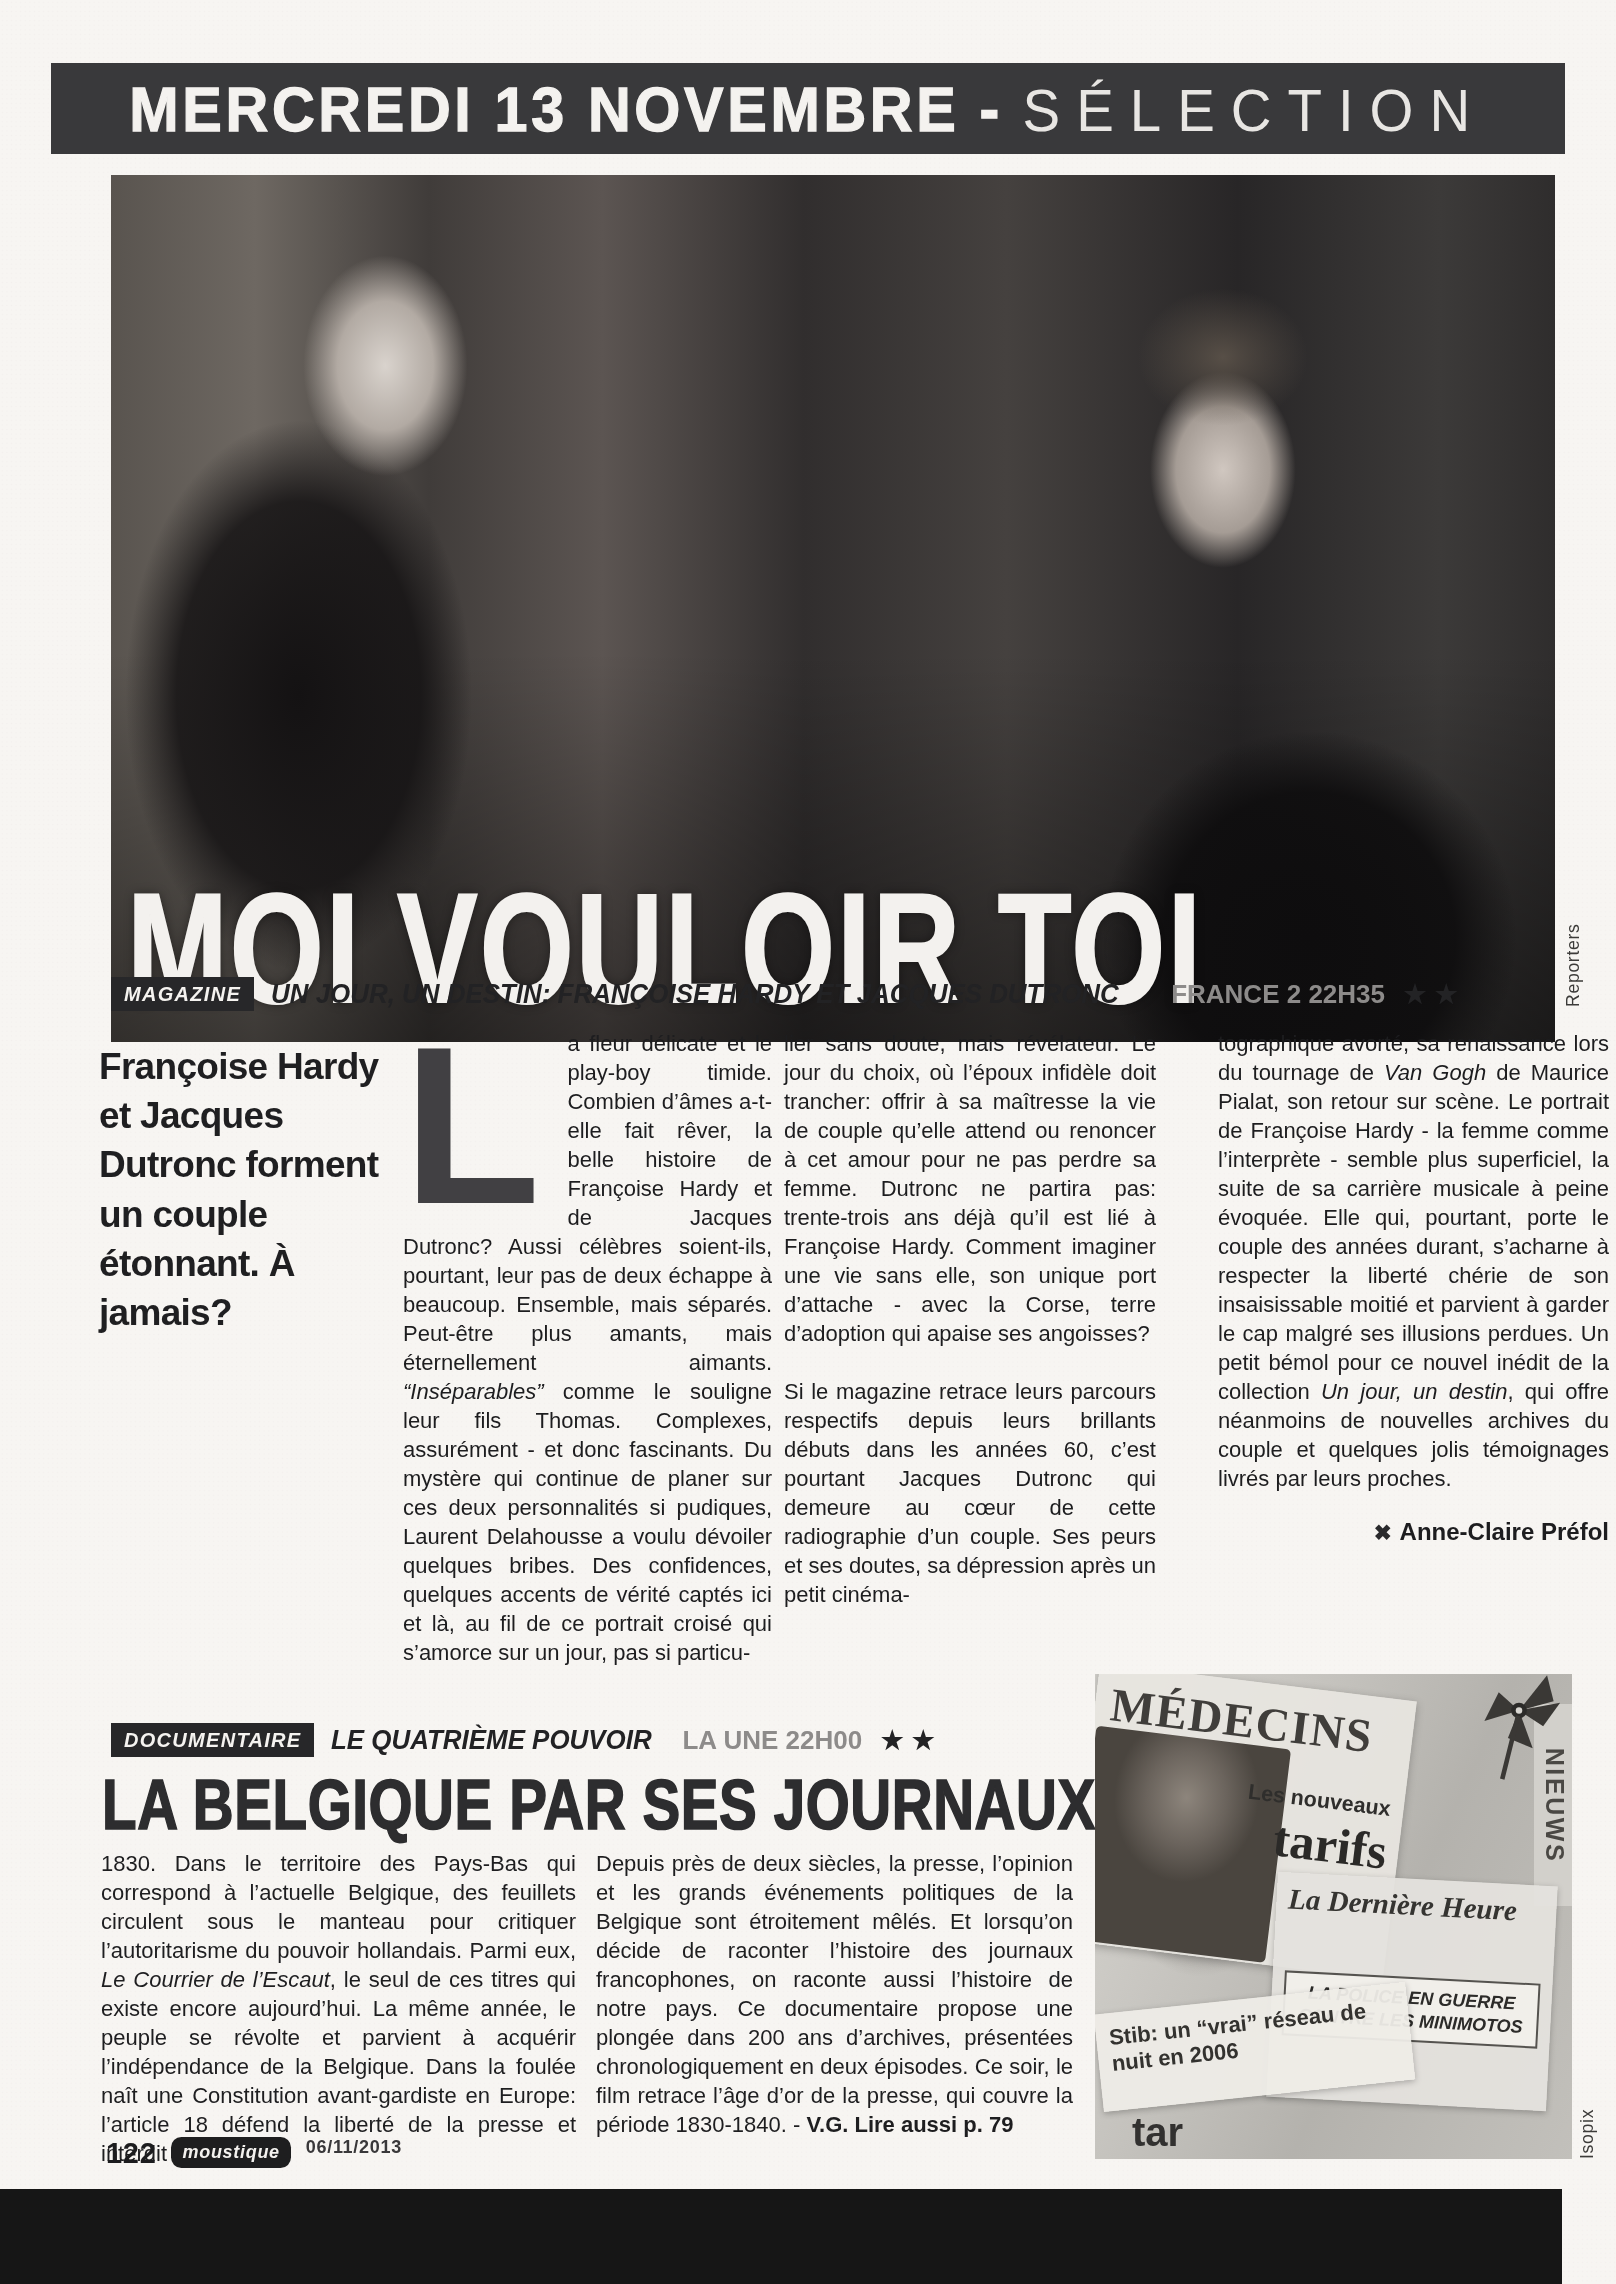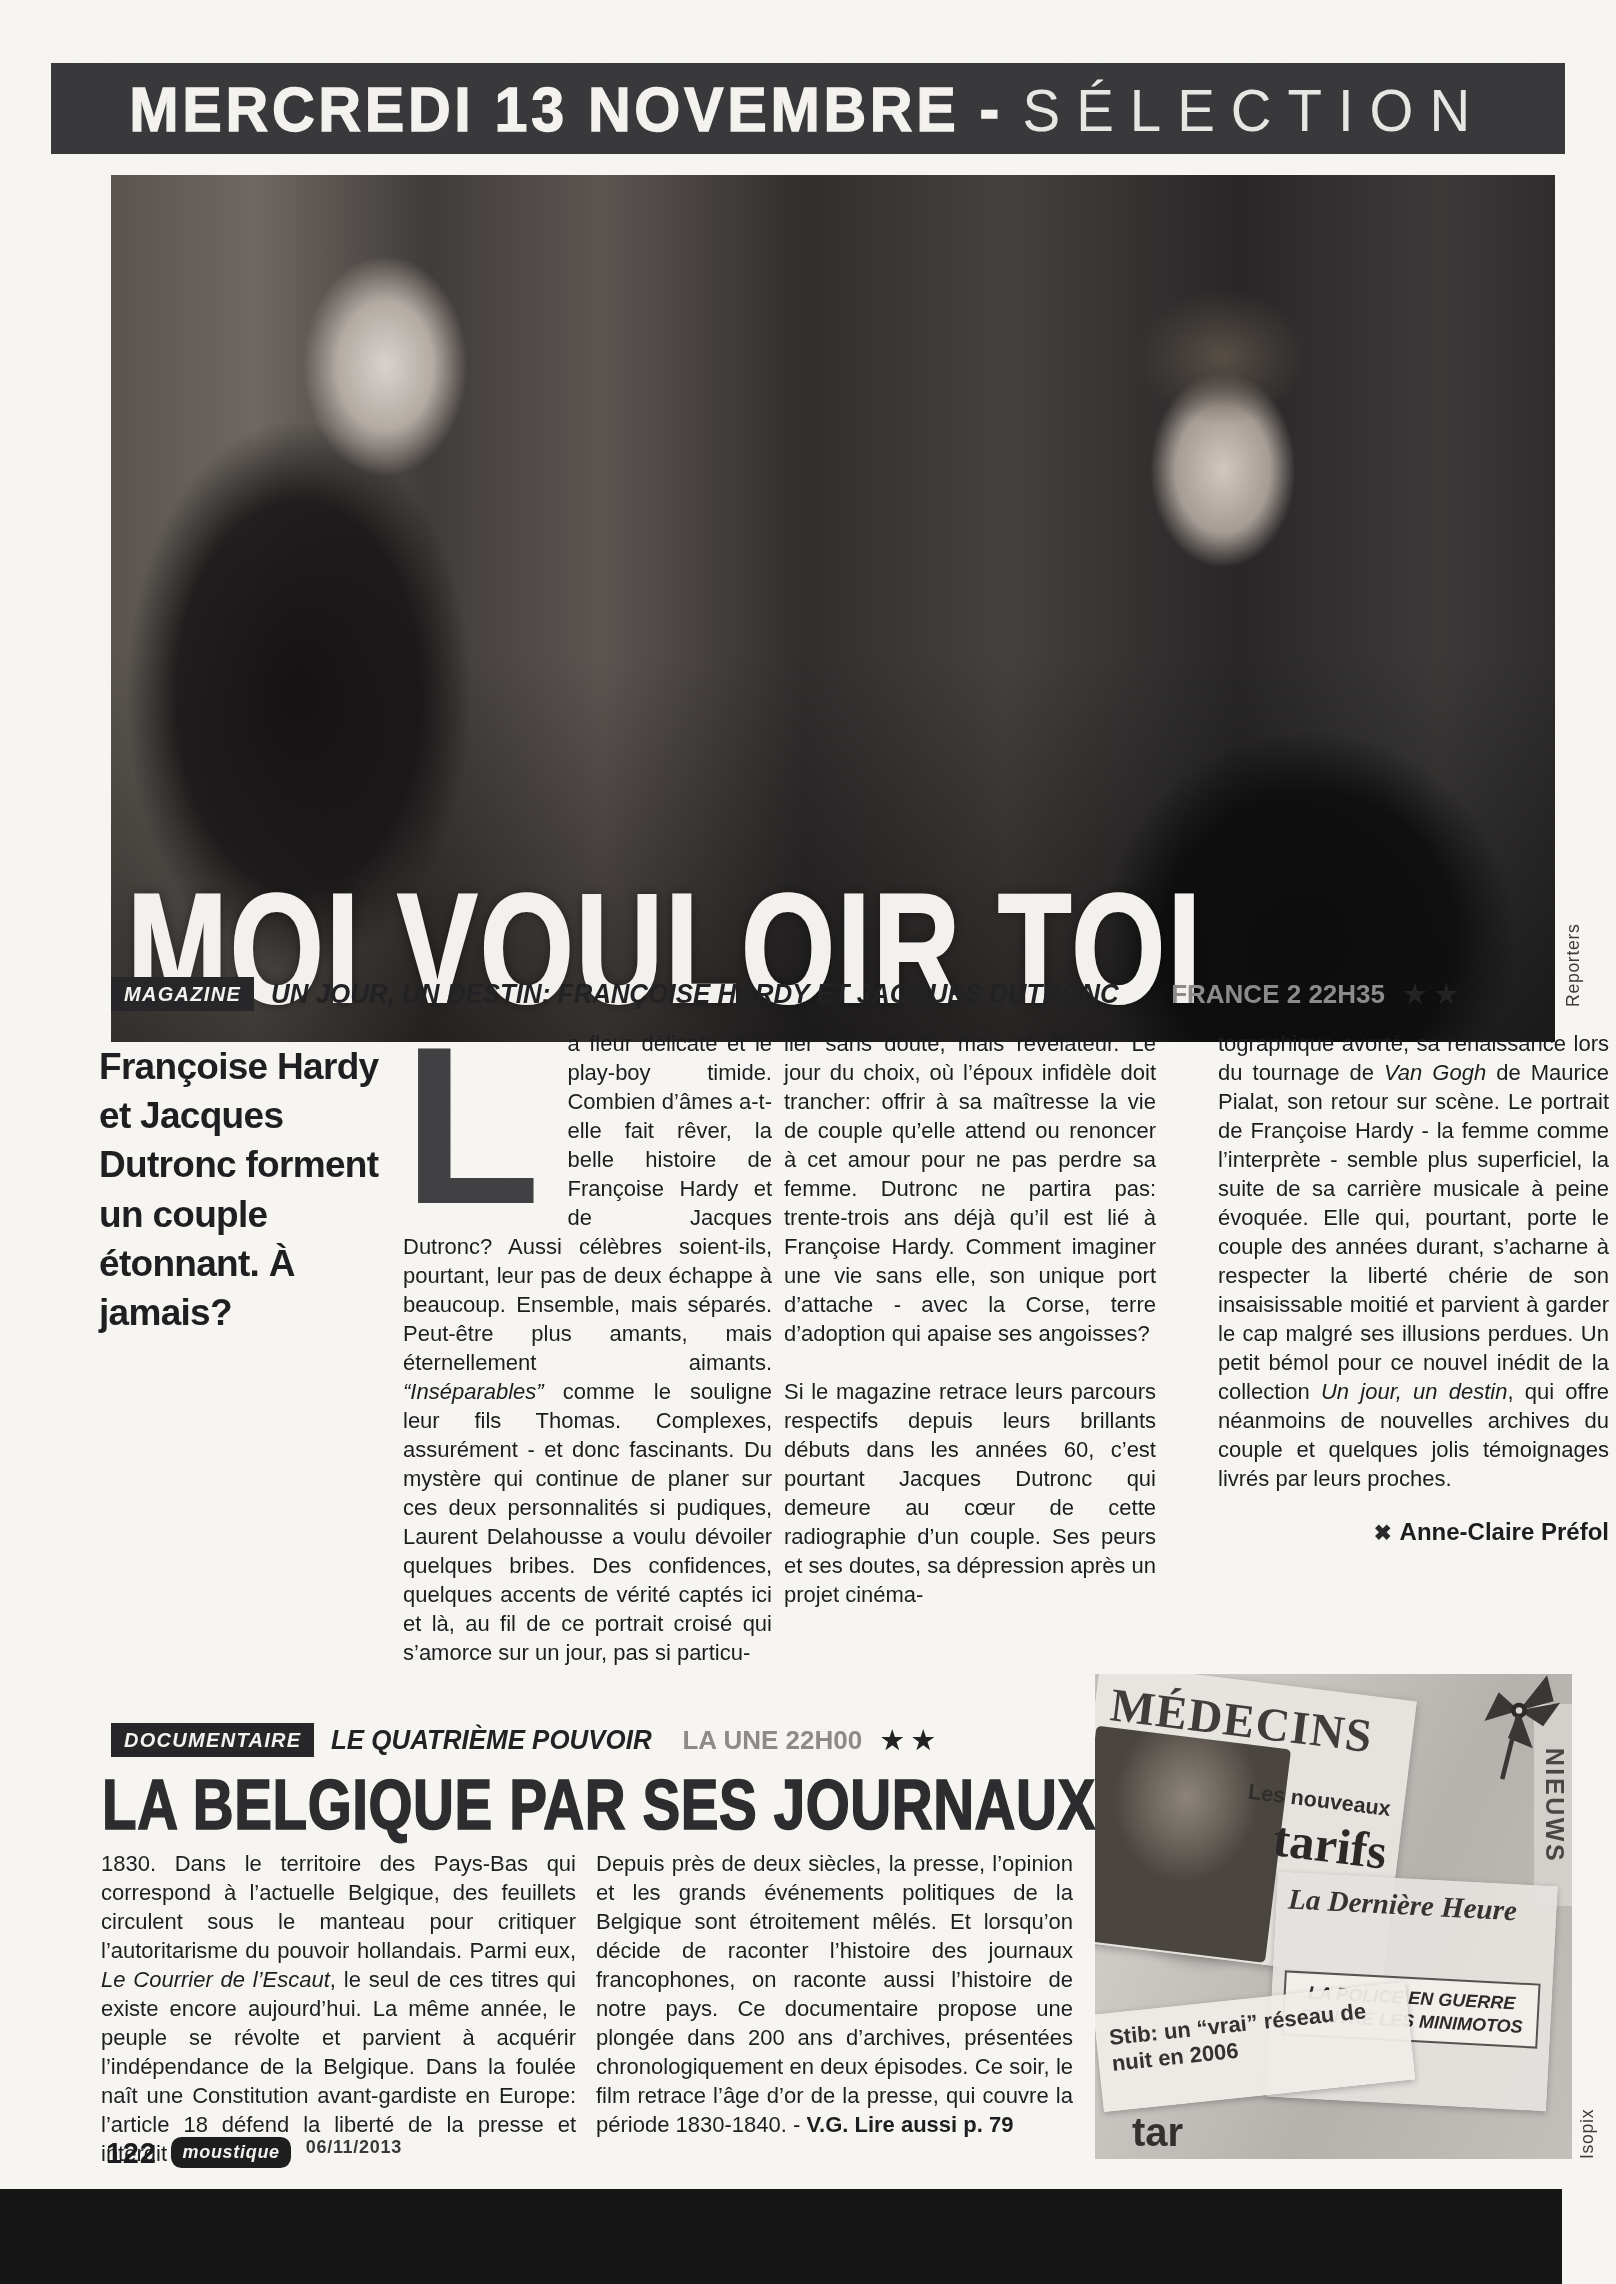--- a/index.html
+++ b/index.html
@@ -190,21 +190,21 @@
   </div>
 
   <div class="standfirst">Françoise Hardy et Jacques Dutronc forment un couple étonnant. À jamais?</div>
 
   <div class="col col-1">
     <p><span class="dropcap">L</span><span>a fleur délicate et le play-boy timide. Combien d’âmes a-t-elle fait rêver, la belle histoire de Françoise Hardy et de Jacques Dutronc? Aussi célèbres soient-ils, pourtant, leur pas de deux échappe à beaucoup. Ensemble, mais séparés. Peut-être plus amants, mais éternellement aimants. </span><i>“Inséparables”</i><span> comme le souligne leur fils Thomas. Complexes, assurément - et donc fascinants. Du mystère qui continue de planer sur ces deux personnalités si pudiques, Laurent Delahousse a voulu dévoiler quelques bribes. Des confidences, quelques accents de vérité captés ici et là, au fil de ce portrait croisé qui s’amorce sur un jour, pas si particu-</span></p>
   </div>
 
   <div class="col col-2">
     <p>lier sans doute, mais révélateur. Le jour du choix, où l’époux infidèle doit trancher: offrir à sa maîtresse la vie de couple qu’elle attend ou renoncer à cet amour pour ne pas perdre sa femme. Dutronc ne partira pas: trente-trois ans déjà qu’il est lié à Françoise Hardy. Comment imaginer une vie sans elle, son unique port d’attache - avec la Corse, terre d’adoption qui apaise ses angoisses?</p>
-    <p>Si le magazine retrace leurs parcours respectifs depuis leurs brillants débuts dans les années 60, c’est pourtant Jacques Dutronc qui demeure au cœur de cette radiographie d’un couple. Ses peurs et ses doutes, sa dépression après un projet cinéma-</p>
+    <p>Si le magazine retrace leurs parcours respectifs depuis leurs brillants débuts dans les années 60, c’est pourtant Jacques Dutronc qui demeure au cœur de cette radiographie d’un couple. Ses peurs et ses doutes, sa dépression après un petit cinéma-</p>
   </div>
 
   <div class="col col-3">
     <p><span>tographique avorté, sa renaissance lors du tournage de </span><i>Van Gogh</i><span> de Maurice Pialat, son retour sur scène. Le portrait de Françoise Hardy - la femme comme l’interprète - semble plus superficiel, la suite de sa carrière musicale à peine évoquée. Elle qui, pourtant, porte le couple des années durant, s’acharne à respecter la liberté chérie de son insaisissable moitié et parvient à garder le cap malgré ses illusions perdues. Un petit bémol pour ce nouvel inédit de la collection </span><i>Un jour, un destin</i><span>, qui offre néanmoins de nouvelles archives du couple et quelques jolis témoignages livrés par leurs proches.</span></p>
     <div class="byline">
       <span class="byline-icon">✖</span><span>Anne-Claire Préfol</span>
     </div>
   </div>
 
   <div class="tag-row tag-row-doc">

